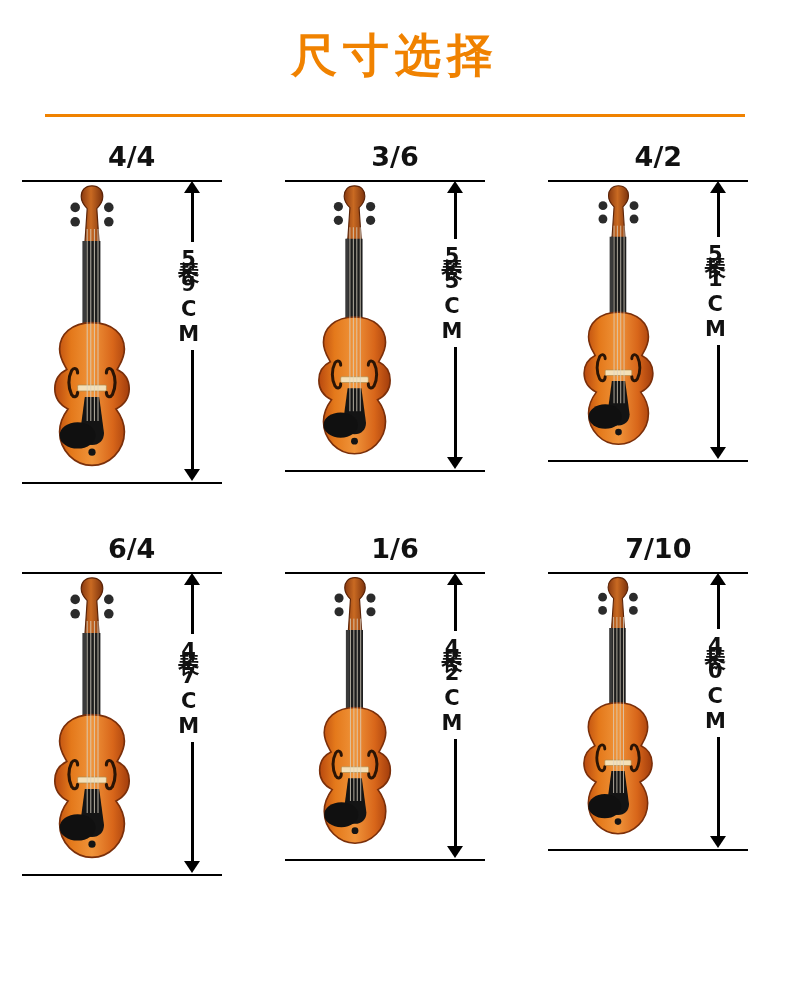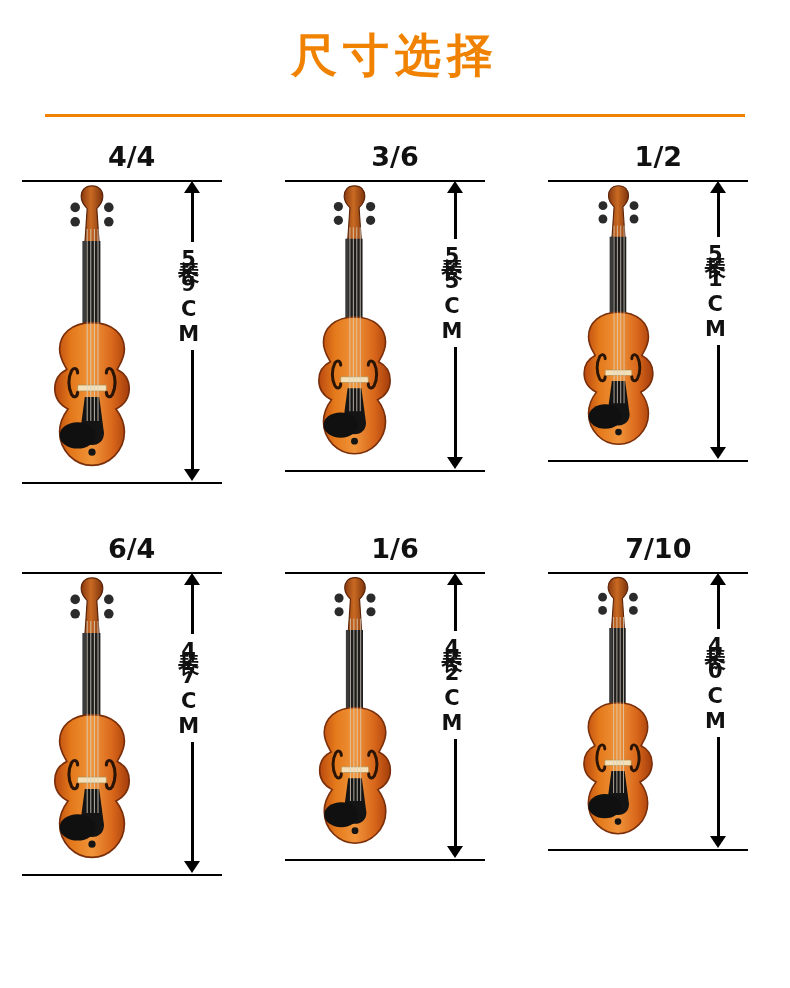--- a/index.html
+++ b/index.html
@@ -255,21 +255,21 @@
       <div class="arrow" style="left: 170px; top: 5px; height: 288px;">
         <div class="head up"></div>
         <div class="shaft"></div>
         <div class="head down"></div>
       </div>
       <div class="arrow-text" style="left: 163px; top: 63.36px;">琴长55CM</div>
     </div>
   </div>
 
   <div class="cell">
-    <div class="size-label">1/2</div>
+    <div class="size-label">4/2</div>
     <div class="measure" style="height: 288px;">
       <div class="top-rule" style="top: 4px;"></div>
       <div class="bottom-rule" style="top: 284px;"></div>
       <div class="violin-wrap" style="height: 278px; top: 5px;">
           <svg width="111" height="278" viewBox="0 0 100 250">
   <defs>
     <linearGradient id="g278" x1="0" y1="0" x2="1" y2="0">
       <stop offset="0%" stop-color="#b9490f"></stop>
       <stop offset="22%" stop-color="#e4791b"></stop>
       <stop offset="50%" stop-color="#f0943a"></stop>

